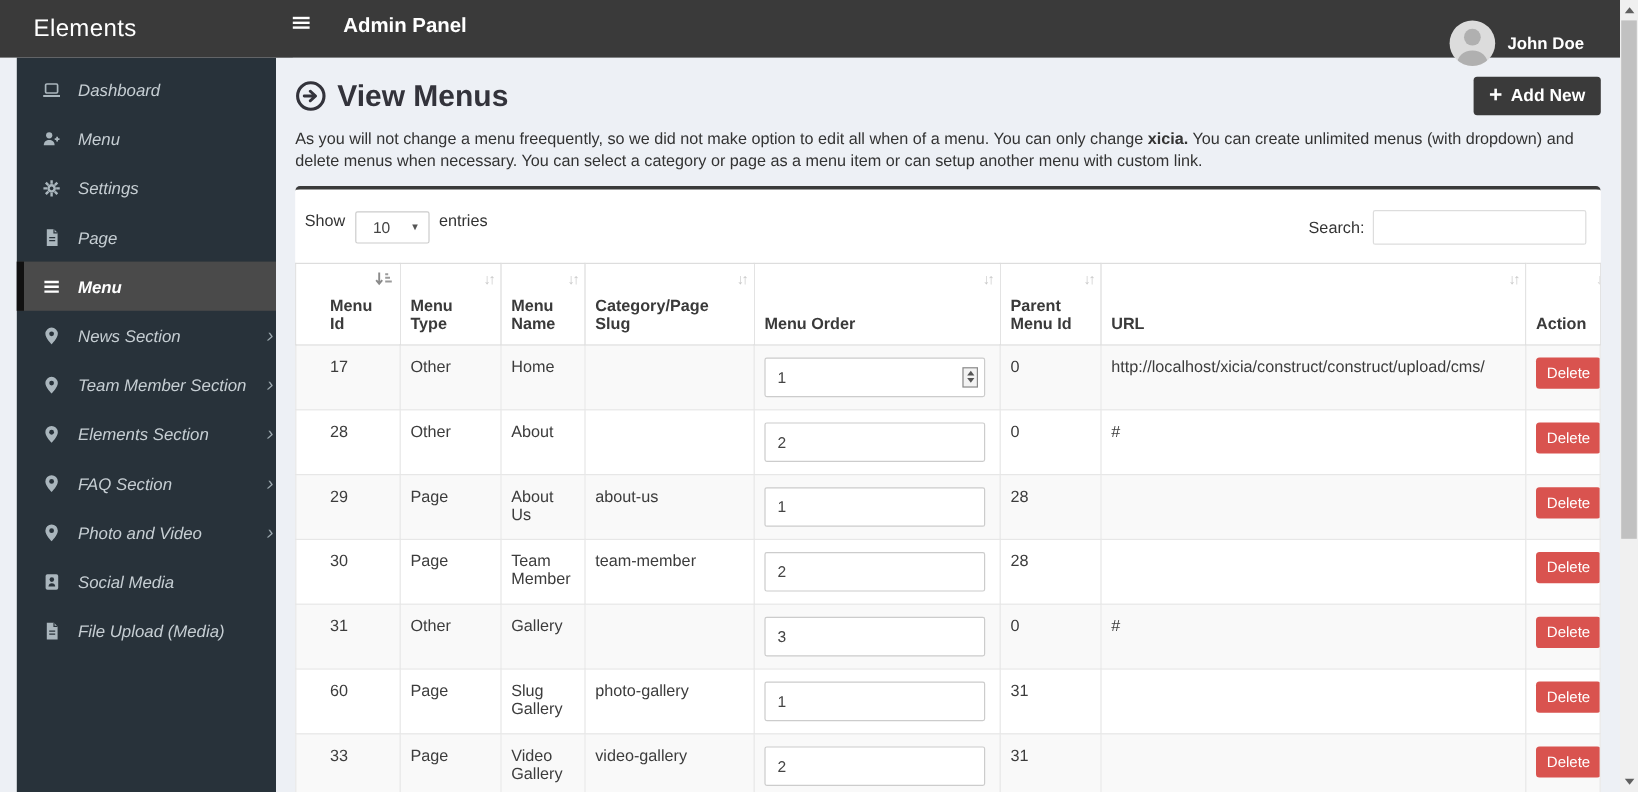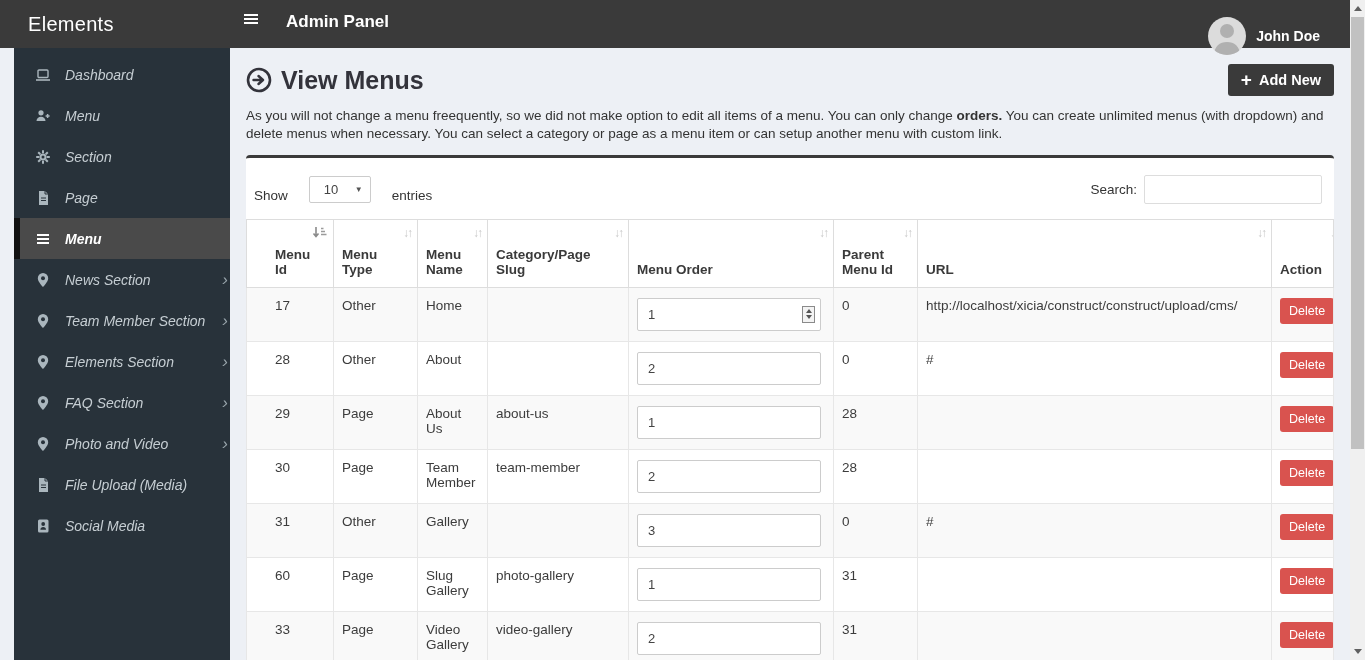--- a/index.html
+++ b/index.html
@@ -58,21 +58,21 @@
     height:32px; padding:0 13px; font-size:14.5px; font-weight:bold; cursor:pointer;
     display:flex; align-items:center; gap:7px; font-family:inherit; }
   .add-btn .plus { font-size:19px; font-weight:bold; line-height:1; position:relative; top:-1px; }
 
   .desc { margin-top:11px; font-size:13.5px; color:#333; line-height:1.32; }
 
   .panel { margin-top:12px; background:#fff; border-top:3px solid #3a3a3a;
     border-radius:4px 4px 0 0; padding:17px 0 0; height:600px; }
 
   .controls { display:flex; align-items:center; padding:0 12px 0 8px; }
-  .ctl-left { display:flex; align-items:flex-end; gap:21px; font-size:13.5px; color:#333; }
+  .ctl-left { display:flex; align-items:flex-start; gap:8px; font-size:13.5px; color:#333; }
   .fake-select { width:62px; height:27px; border:1px solid #ccc; border-radius:2px;
     display:flex; align-items:center; padding:0 7px 0 14px; font-size:13px; color:#444;
     background:#fff; cursor:pointer; }
   .fake-select .val { flex:1; text-align:left; }
   .fake-select .car { font-size:8px; color:#555; }
   .ctl-right { margin-left:auto; display:flex; align-items:center; gap:7px;
     font-size:13.5px; color:#333; }
   .search-inp { width:178px; height:29px; border:1px solid #ddd; border-radius:2px;
     padding:0 6px; font-size:13px; font-family:inherit; }
 
@@ -150,21 +150,21 @@
     <div class="side-item">
       <span class="icn">
         <svg width="16" height="16" viewBox="0 0 16 16">
           <g stroke="currentColor" stroke-width="2">
             <path d="M8 1.2v3M8 11.8v3M1.2 8h3M11.8 8h3M3.2 3.2l2.1 2.1M10.7 10.7l2.1 2.1M12.8 3.2l-2.1 2.1M5.3 10.7l-2.1 2.1"></path>
           </g>
           <circle cx="8" cy="8" r="3.6" fill="currentColor"></circle>
           <circle cx="8" cy="8" r="1.5" fill="#28323a"></circle>
         </svg>
       </span>
-      <span class="lbl">Section</span>
+      <span class="lbl">Settings</span>
     </div>
     <div class="side-item">
       <span class="icn">
         <svg width="16" height="16" viewBox="0 0 16 16">
           <path d="M4 1h6l3 3v11H4z" fill="currentColor"></path>
           <path d="M10 1v3h3" fill="none" stroke="#28323a" stroke-width="1"></path>
           <path d="M6 8h5M6 10.5h5" stroke="#28323a" stroke-width="1"></path>
         </svg>
       </span>
       <span class="lbl">Page</span>
@@ -223,57 +223,57 @@
           <path d="M8 1a5.2 5.2 0 0 0-5.2 5.2C2.8 9.8 8 15 8 15s5.2-5.2 5.2-8.8A5.2 5.2 0 0 0 8 1z" fill="currentColor"></path>
           <circle cx="8" cy="6.2" r="2" fill="#28323a"></circle>
         </svg>
       </span>
       <span class="lbl">Photo and Video</span>
       <span class="chev">›</span>
     </div>
     <div class="side-item">
       <span class="icn">
         <svg width="16" height="16" viewBox="0 0 16 16">
+          <rect x="3" y="1.5" width="10.5" height="13" rx="1.5" fill="currentColor"></rect>
+          <circle cx="8.2" cy="6" r="1.9" fill="#28323a"></circle>
+          <path d="M5.4 11.8c0-1.7 1.2-2.7 2.8-2.7s2.8 1 2.8 2.7z" fill="#28323a"></path>
+        </svg>
+      </span>
+      <span class="lbl">Social Media</span>
+    </div>
+    <div class="side-item">
+      <span class="icn">
+        <svg width="16" height="16" viewBox="0 0 16 16">
           <path d="M4 1h6l3 3v11H4z" fill="currentColor"></path>
           <path d="M10 1v3h3" fill="none" stroke="#28323a" stroke-width="1"></path>
           <path d="M6 8h5M6 10.5h5" stroke="#28323a" stroke-width="1"></path>
         </svg>
       </span>
       <span class="lbl">File Upload (Media)</span>
-    </div>
-    <div class="side-item">
-      <span class="icn">
-        <svg width="16" height="16" viewBox="0 0 16 16">
-          <rect x="3" y="1.5" width="10.5" height="13" rx="1.5" fill="currentColor"></rect>
-          <circle cx="8.2" cy="6" r="1.9" fill="#28323a"></circle>
-          <path d="M5.4 11.8c0-1.7 1.2-2.7 2.8-2.7s2.8 1 2.8 2.7z" fill="#28323a"></path>
-        </svg>
-      </span>
-      <span class="lbl">Social Media</span>
     </div>
   </aside>
 
 <main class="main">
   <div class="page-head">
     <div class="page-title">
       <span class="title-icn">
         <svg width="26" height="26" viewBox="0 0 26 26">
             <circle cx="13" cy="13" r="11" fill="none" stroke="#33333b" stroke-width="2.6"></circle>
             <path d="M7.5 13h8M12.5 9l4.5 4-4.5 4" fill="none" stroke="#33333b" stroke-width="2.4" stroke-linecap="round" stroke-linejoin="round"></path>
           </svg>
       </span>
       <span>View Menus</span>
     </div>
     <button class="add-btn">
       <span class="plus">+</span>
       <span>Add New</span>
     </button>
   </div>
 
-  <p class="desc"><span>As you will not change a menu freequently, so we did not make option to edit all items of a menu. You can only change </span><b>orders.</b><span> You can create unlimited menus (with dropdown) and delete menus when necessary. You can select a category or page as a menu item or can setup another menu with custom link.</span></p>
+  <p class="desc"><span>As you will not change a menu freequently, so we did not make option to edit all when of a menu. You can only change </span><b>xicia.</b><span> You can create unlimited menus (with dropdown) and delete menus when necessary. You can select a category or page as a menu item or can setup another menu with custom link.</span></p>
 
   <section class="panel">
     <div class="controls">
       <div class="ctl-left">
         <span>Show</span>
         <div class="fake-select">
           <span class="val">10</span>
           <span class="car">▼</span>
         </div>
         <span>entries</span>

